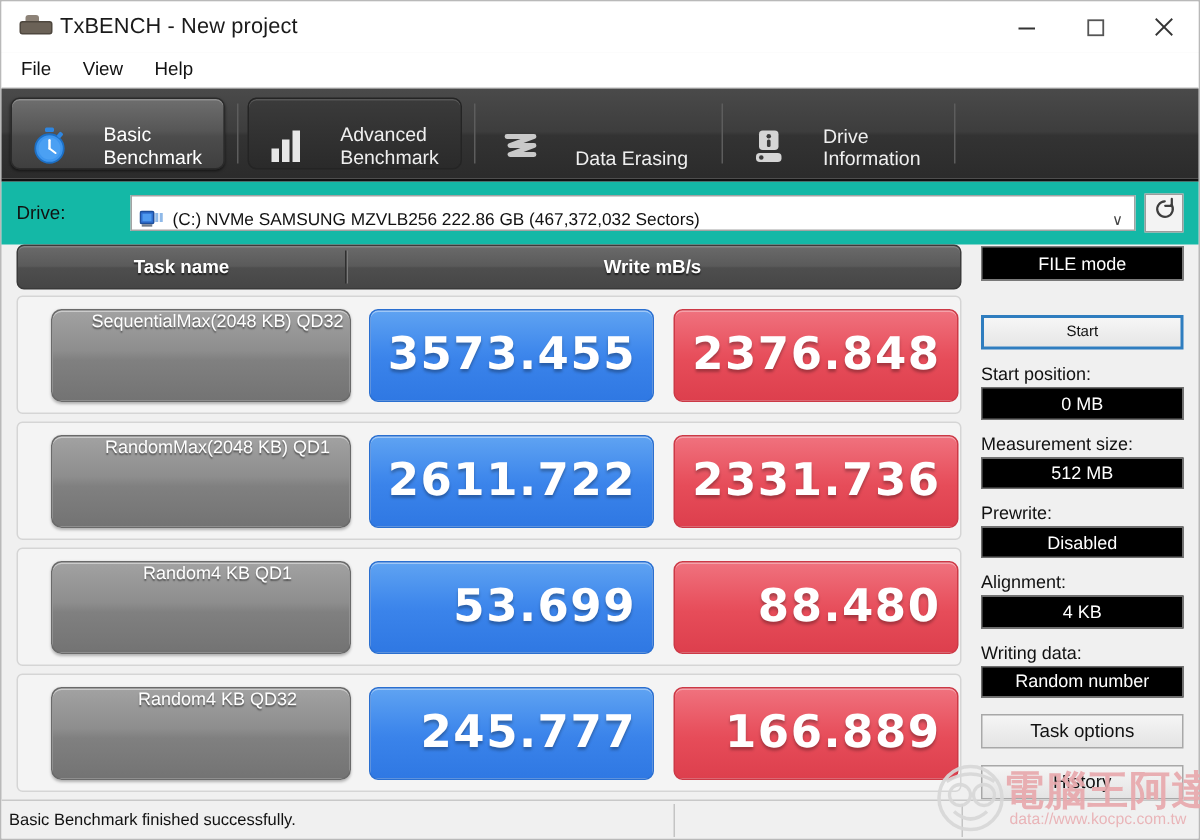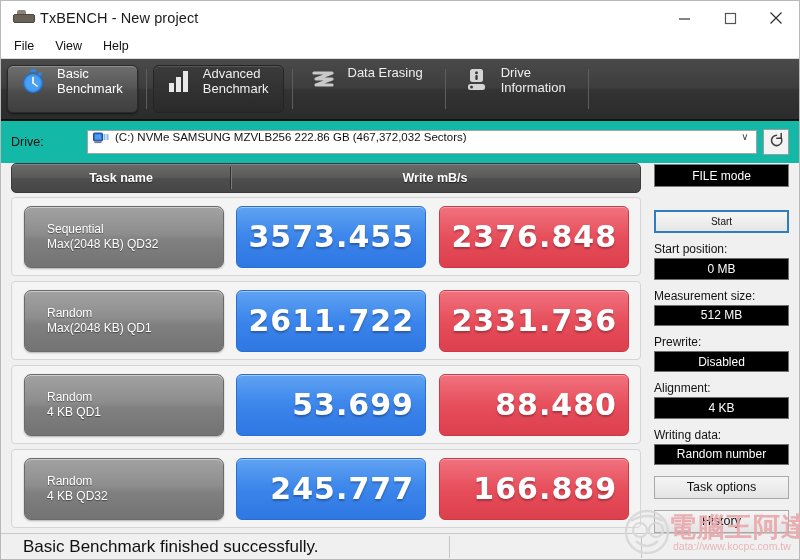--- a/index.html
+++ b/index.html
@@ -66,25 +66,26 @@
   .tabstrip {
     height: 62px; flex: 0 0 62px;
     background: linear-gradient(180deg, #4a4a4a 0%, #3d3d3d 48%, #333333 52%, #2b2b2b 100%);
     border-bottom: 2px solid #111;
     display: flex; align-items: center;
     padding: 0 6px;
     position: relative;
   }
   .tab {
     height: 48px;
-    display: flex; align-items: flex-start;
+    display: flex; align-items: flex-end;
     padding: 0 14px 0 10px;
     margin-right: 2px;
     border-radius: 6px;
     position: relative;
+    gap: 12px;
   }
   .tab.active {
     background: linear-gradient(180deg, #6e6e6e 0%, #575757 45%, #4c4c4c 55%, #3f3f3f 100%);
     box-shadow: inset 0 1px 0 #8e8e8e, 0 1px 2px rgba(0,0,0,.55);
     border: 1px solid #2a2a2a;
   }
   .tab.filled {
     background: linear-gradient(180deg, #3b3b3b 0%, #323232 50%, #2a2a2a 100%);
     box-shadow: inset 0 1px 0 #575757;
     border: 1px solid #242424;
@@ -110,21 +111,21 @@
   .driverow {
     height: 42px; flex: 0 0 42px;
     display: flex; align-items: center;
     padding: 0 10px;
     background: #14b8a6;
   }
   .drive-label { font-size: 12.5px; color: #111; width: 76px; }
   .drive-combo {
     flex: 1; height: 24px;
     background: #ffffff; border: 1px solid #a3a3a3;
-    display: flex; align-items: flex-start;
+    display: flex; align-items: flex-end;
     padding: 0 3px 0 5px;
     position: relative;
   }
   .drive-combo .hdd {
     width: 16px; height: 14px; margin-right: 6px; flex: 0 0 16px;
     position: relative;
   }
   .drive-text {
     font-size: 11.5px; color: #111; white-space: nowrap;
     flex: 1; overflow: hidden;
@@ -186,26 +187,26 @@
     flex: 1;
     background: #f4f4f4;
     border: 1px solid #d5d5d5;
     border-radius: 4px;
     margin-bottom: 5px;
     display: flex; align-items: center;
     padding: 0 6px;
   }
   .taskbtn {
     width: 200px; flex: 0 0 200px; height: 62px;
-    margin-left: 6px; margin-right: 12px;
+    margin-left: 16px; margin-right: 12px;
     border-radius: 7px;
     background: linear-gradient(180deg, #a2a2a2 0%, #8d8d8d 45%, #808080 55%, #737373 100%);
     border: 1px solid #6a6a6a;
     box-shadow: inset 0 1px 0 rgba(255,255,255,.45), 0 1px 2px rgba(0,0,0,.28);
-    display: flex; flex-direction: column; justify-content: center;
+    display: flex; flex-direction: row; justify-content: center;
     padding-left: 22px;
   }
   .taskbtn .t1, .taskbtn .t2 {
     font-size: 12px; color: #ffffff; line-height: 15px;
     text-shadow: 0 1px 1px rgba(0,0,0,.45);
     white-space: nowrap;
   }
   .val {
     height: 62px; flex: 0 0 190px; width: 190px;
     border-radius: 6px;
@@ -265,22 +266,22 @@
   
   .statusbar {
     height: 26px; flex: 0 0 26px;
     background: #f0f0f0;
     border-top: 1px solid #c8c8c8;
     display: flex; align-items: center;
     position: relative;
   }
   .status-pane {
     height: 26px; display: flex; align-items: center;
-    padding-left: 22px;
-    font-size: 17px; color: #111;
+    padding-left: 5px;
+    font-size: 11px; color: #111;
     position: relative;
   }
   .status-pane.p1 { width: 448px; flex: 0 0 448px; }
   .status-pane.p2 { width: 192px; flex: 0 0 192px; }
   .status-pane.p3 { flex: 1; }
   .status-pane + .status-pane::before {
     content: ""; position: absolute; left: 0; top: 2px; bottom: 2px;
     width: 1px; background: #c4c4c4;
   }
 

